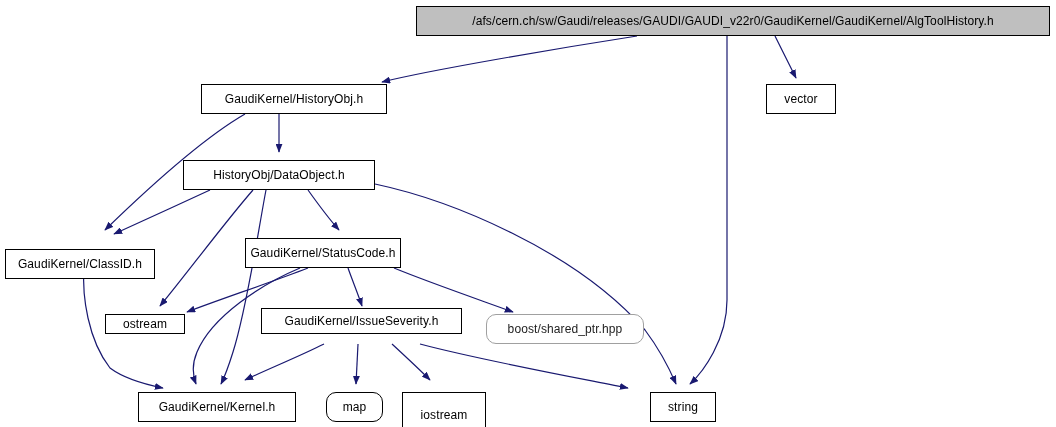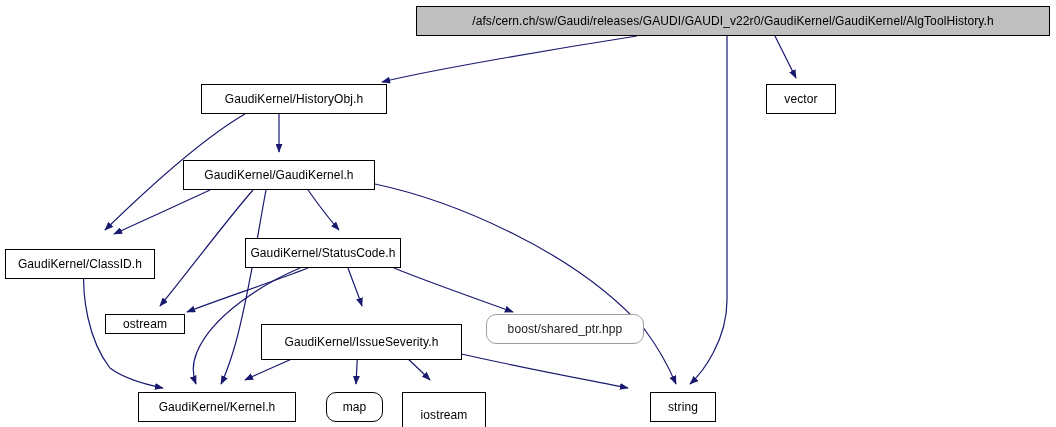--- a/index.html
+++ b/index.html
@@ -90,32 +90,32 @@
       <div class="graph-node root-node" style="left: 416px; top: 6px; width: 634px; height: 30px;">
         <span class="node-label">/afs/cern.ch/sw/Gaudi/releases/GAUDI/GAUDI_v22r0/GaudiKernel/GaudiKernel/AlgToolHistory.h</span>
       </div>
       <div class="graph-node" style="left: 201px; top: 84px; width: 186px; height: 30px;">
         <span class="node-label">GaudiKernel/HistoryObj.h</span>
       </div>
       <div class="graph-node" style="left: 766px; top: 84px; width: 70px; height: 30px;">
         <span class="node-label">vector</span>
       </div>
       <div class="graph-node" style="left: 183px; top: 160px; width: 192px; height: 30px;">
-        <span class="node-label">GaudiKernel/GaudiKernel.h</span>
+        <span class="node-label">HistoryObj/DataObject.h</span>
       </div>
       <div class="graph-node" style="left: 5px; top: 249px; width: 150px; height: 30px;">
         <span class="node-label">GaudiKernel/ClassID.h</span>
       </div>
       <div class="graph-node" style="left: 245px; top: 238px; width: 156px; height: 30px;">
         <span class="node-label">GaudiKernel/StatusCode.h</span>
       </div>
       <div class="graph-node" style="left: 105px; top: 314px; width: 80px; height: 20px;">
         <span class="node-label">ostream</span>
       </div>
-      <div class="graph-node" style="left: 261px; top: 324px; width: 201px; height: 36px;">
+      <div class="graph-node" style="left: 261px; top: 308px; width: 201px; height: 26px;">
         <span class="node-label">GaudiKernel/IssueSeverity.h</span>
       </div>
       <div class="graph-node external-node" style="left: 486px; top: 314px; width: 158px; height: 30px; border-radius: 10px;">
         <span class="node-label">boost/shared_ptr.hpp</span>
       </div>
       <div class="graph-node" style="left: 138px; top: 392px; width: 158px; height: 30px;">
         <span class="node-label">GaudiKernel/Kernel.h</span>
       </div>
       <div class="graph-node" style="left: 326px; top: 392px; width: 57px; height: 30px; border-radius: 10px;">
         <span class="node-label">map</span>

